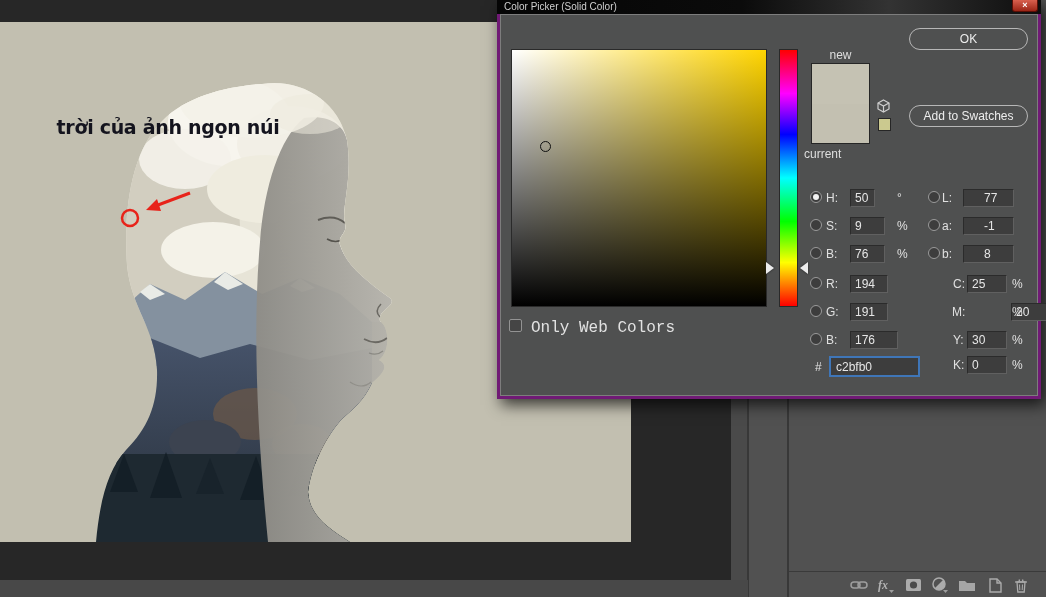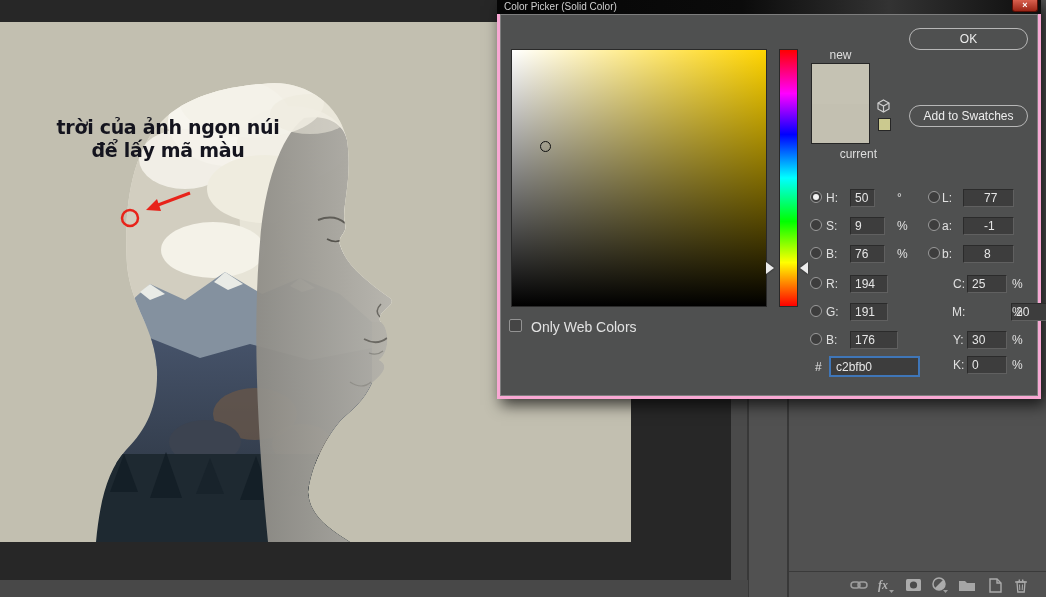--- a/index.html
+++ b/index.html
@@ -23,21 +23,21 @@
   .pico svg { display:block; }
 
   
   #canvas { left:0; top:22px; width:631px; height:520px; background:#c2bfb0; overflow:hidden; }
   #art { position:absolute; left:0; top:0; }
   #annotation { left:28px; top:94px; width:280px; text-align:center;
                 font-family:"DejaVu Sans", sans-serif; font-weight:bold;
                 font-size:19px; line-height:23px; color:#14141e; letter-spacing:-0.3px; }
 
   
-  #dialog { left:497px; top:0; width:544px; height:399px; background:#f9a8d4;
+  #dialog { left:497px; top:0; width:544px; height:399px; background:#701a75;
             box-shadow:4px 6px 14px rgba(0,0,0,0.7); }
   #titlebar { left:0; top:0; right:0; height:14px;
               background:linear-gradient(90deg,#050505 0%,#0b0b0b 45%,#333 72%,#0d0d0d 100%);
               color:#cfcfcf; font-size:10px; line-height:13px; padding-left:7px; }
   #close-btn { right:3px; top:0; width:26px; height:12px;
                background:linear-gradient(#d8604e,#9c2516); border:1px solid #5c0f06;
                border-top:none; border-radius:0 0 3px 3px; color:#fff; font-size:9px;
                line-height:10px; text-align:center; font-weight:bold; }
   #dlg-body { left:3px; top:14px; right:3px; bottom:3px; background:#4f5050;
               border:1px solid #7d7d7d; }
@@ -51,27 +51,27 @@
   #hue-slider { left:278px; top:34px; width:19px; height:258px; border:1px solid #2a2a2a;
       background:linear-gradient(to bottom,#f00 0%,#f0f 17%,#00f 33%,#0ff 50%,#0f0 67%,#ff0 83%,#f00 100%); }
   .hue-arrow { width:0; height:0; border-top:6px solid transparent; border-bottom:6px solid transparent; }
   #hue-arrow-left { left:265px; top:247px; border-left:8px solid #ececec;
                     filter:drop-shadow(0 0 1px #222); }
   #hue-arrow-right { left:299px; top:247px; border-right:8px solid #ececec;
                      filter:drop-shadow(0 0 1px #222); }
 
   #cb-box { left:8px; top:304px; width:13px; height:13px; background:#454545;
             border:1px solid #939393; border-radius:2px; }
-  #cb-label { left:30px; top:304px; font-size:14px; color:#e2e2e2; }
+  #cb-label { left:30px; top:304px; font-size:16px; color:#e2e2e2;font-family:Liberation Mono, monospace; }
 
   #new-label { left:310px; top:33px; width:59px; text-align:center; font-size:12px; color:#dedede; }
   #swatch { left:310px; top:48px; width:59px; height:81px; border:1px solid #262626; }
   #swatch-new { left:0; top:0; width:100%; height:50%; background:#c5c2b3; }
   #swatch-cur { left:0; top:50%; width:100%; height:50%; background:#c3c0b1; }
-  #current-label { left:303px; top:132px; width:73px; text-align:right; font-size:12px; color:#dedede; }
+  #current-label { left:303px; top:132px; width:73px; text-align:left; font-size:12px; color:#dedede; }
   #gamut-cube { left:375px; top:84px; }
   #websafe-swatch { left:377px; top:103px; width:13px; height:13px; background:#cbc98f;
                     border:1px solid #262626; }
 
   .pbtn { left:408px; width:119px; height:22px; border:1px solid #b7b7b7; border-radius:11px;
           background:transparent; color:#ededed; font-size:12px; text-align:center;
           line-height:20px; font-family:"Liberation Sans", sans-serif; }
   #btn-ok { top:13px; } #btn-cancel { top:48px; } #btn-add { top:90px; } #btn-lib { top:133px; }
 
   .row { left:0; right:0; height:18px; }
@@ -163,21 +163,20 @@
 
       <g>
         <line x1="190" y1="171" x2="158" y2="183" stroke="#e8231a" stroke-width="3"></line>
         <polygon points="146,188 157,177 161,189" fill="#e8231a"></polygon>
         <circle cx="130" cy="196" r="8" stroke="#e8231a" stroke-width="2.5" fill="none"></circle>
       </g>
     </svg>
 
     <div id="annotation" class="abs">
       <div>trời của ảnh ngọn núi</div>
-      <div>để lấy mã màu</div>
     </div>
   </div>
 
   <div id="dock" class="abs">
     <div id="dock-strip-a" class="abs"></div>
     <div id="dock-div1" class="abs"></div>
     <div id="dock-div2" class="abs"></div>
     <div id="icons-sep" class="abs"></div>
     <div id="icon-bar" class="abs">
       <span class="pico">

